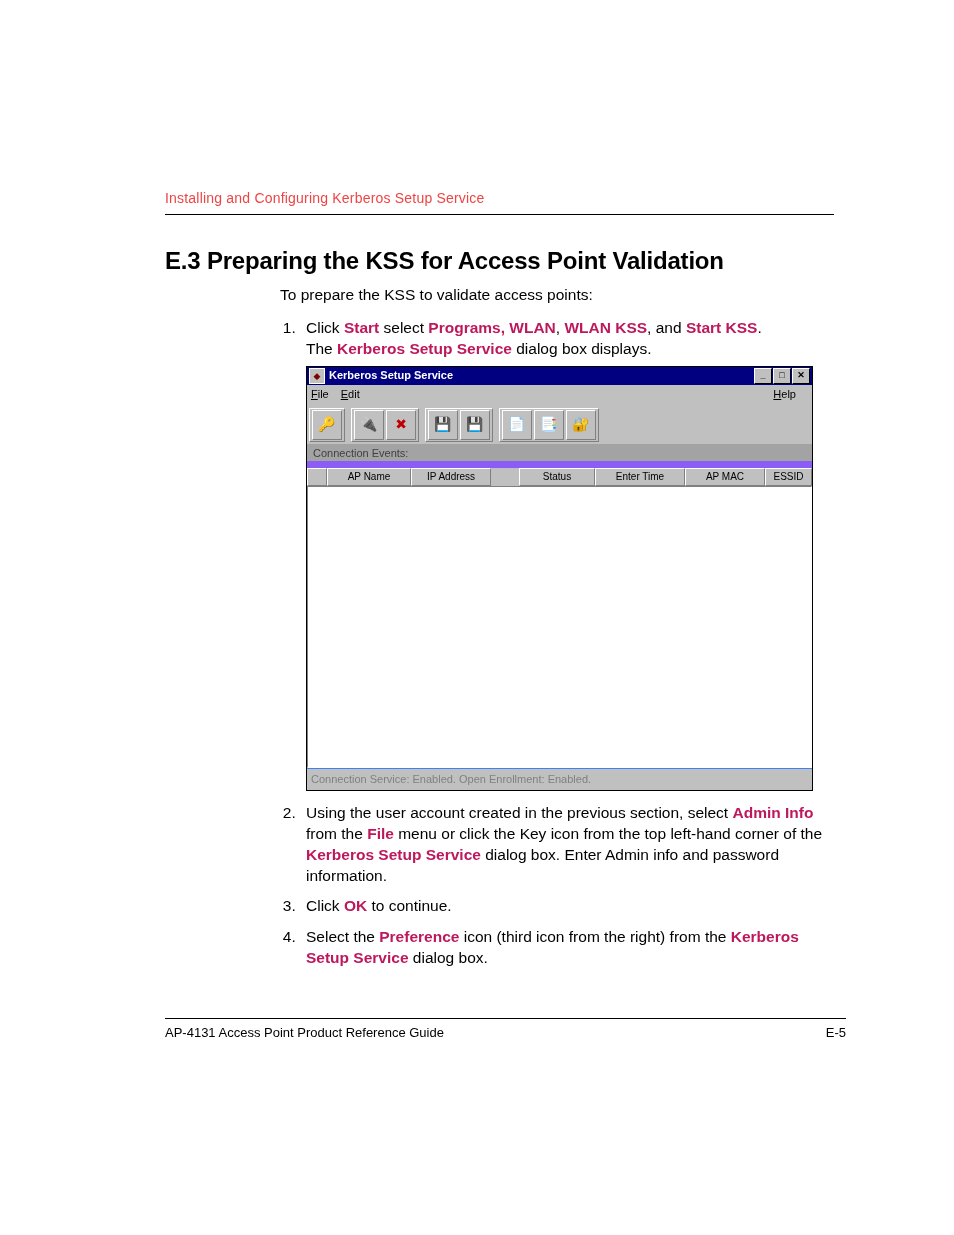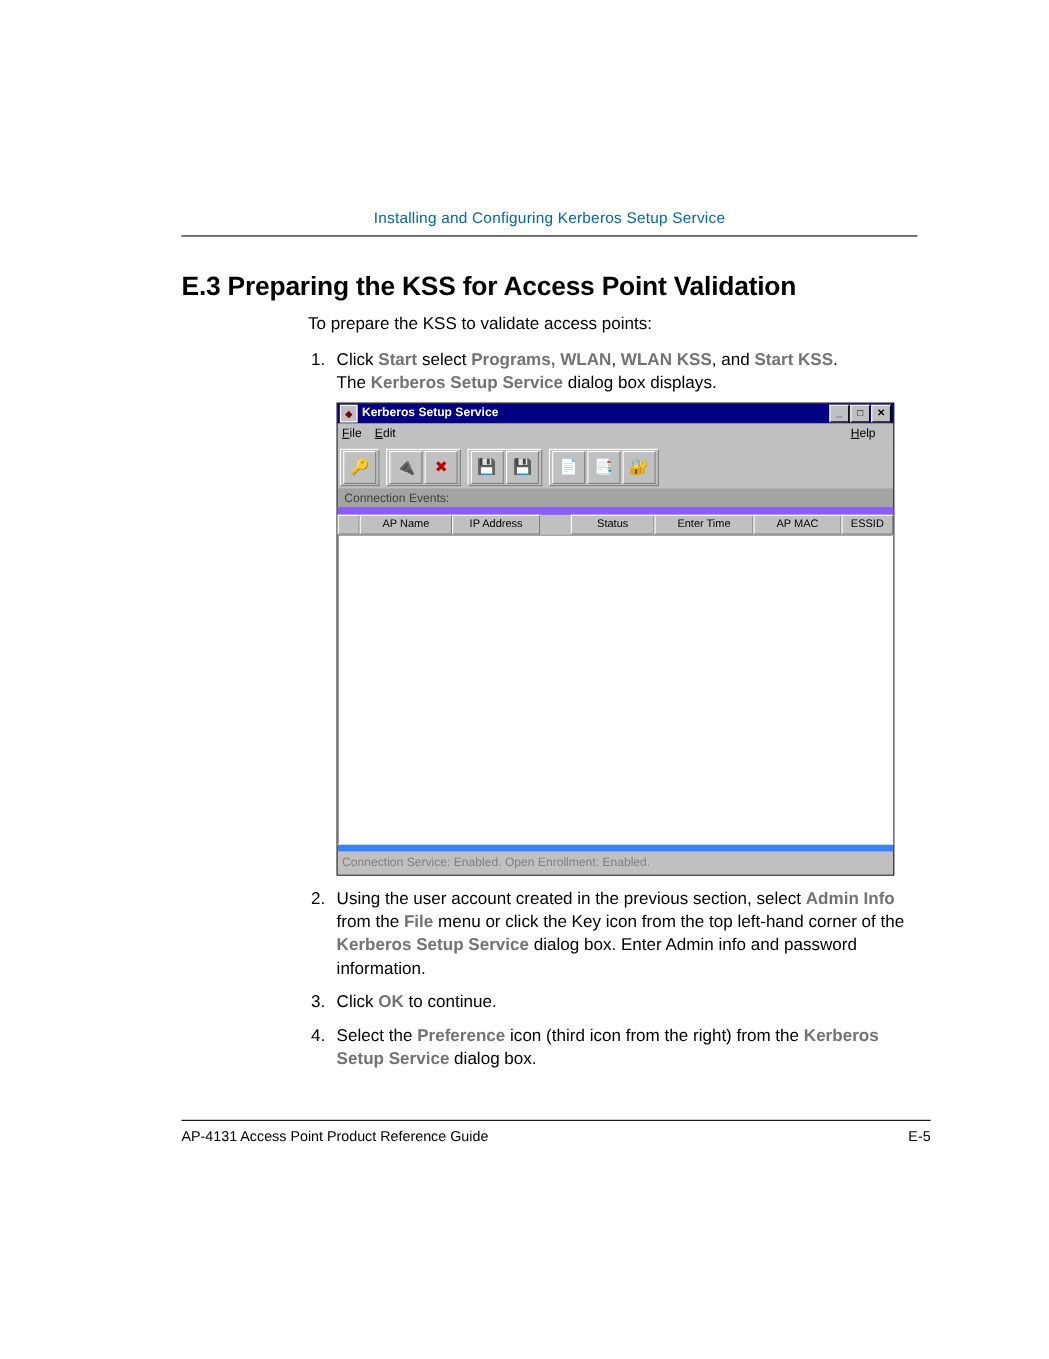--- a/index.html
+++ b/index.html
@@ -9,23 +9,23 @@
     font-family: "Arial Narrow", "Arial", sans-serif;
     color: #000;
     width: 954px;
     height: 1235px;
     position: relative;
   }
   .page {
     padding: 190px 120px 0 165px;
   }
   .running-head {
-    text-align: center;
+    text-align: left;
     font-size: 14px;
-    color: #0369a1;
+    color: #ef4444;
     margin-bottom: 8px;
     font-family: "Arial Narrow", Arial, sans-serif;
     letter-spacing: 0.2px;
   }
   .hr-top {
     border: none;
     border-top: 1.5px solid #000;
     margin: 0 0 32px 0;
   }
   h1.section-heading {
@@ -47,21 +47,21 @@
   ol.steps {
     padding-left: 20px;
     margin: 0;
   }
   ol.steps > li {
     margin-bottom: 10px;
     padding-left: 6px;
   }
   .bold {
     font-weight: bold;
-    color: #737373;
+    color: #be185d;
   }
   
   .app-window {
     margin: 6px 0 12px 0;
     width: 505px;
     border: 1px solid #000;
     background: #c0c0c0;
     font-family: "MS Sans Serif", Tahoma, Arial, sans-serif;
     font-size: 11px;
   }
@@ -169,21 +169,21 @@
     border-top: 1px solid #808080;
     border-left: 1px solid #808080;
     border-right: 1px solid #fff;
     border-bottom: 1px solid #fff;
   }
   .status-bar {
     background: #c0c0c0;
     font-size: 11px;
     color: #808080;
     padding: 3px 4px;
-    border-top: 6px solid #3b82f6;
+    border-top: 1px solid #3b82f6;
   }
   
   .footer {
     position: absolute;
     left: 165px; right: 108px;
     bottom: 195px;
   }
   .hr-bot {
     border: none;
     border-top: 1px solid #000;

